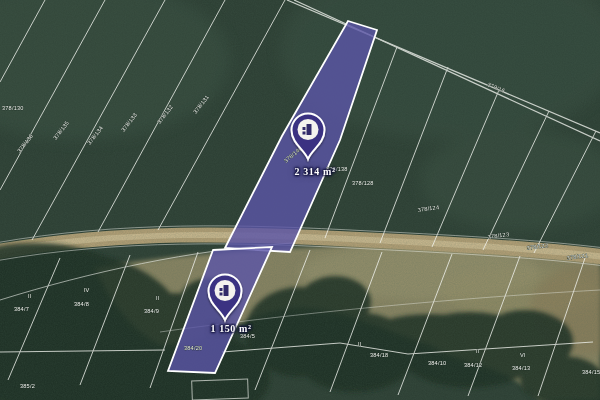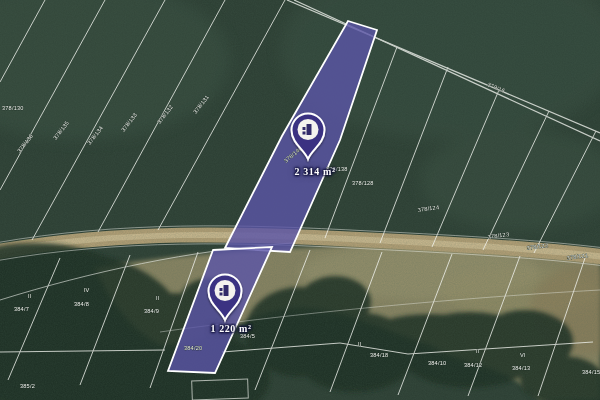--- a/index.html
+++ b/index.html
@@ -171,14 +171,14 @@
     <circle cx="0" cy="-0.5" r="10.5" fill="#f4f2ee"></circle>
     <g fill="#332c6b">
       <rect x="-1.5" y="-6" width="5" height="11" rx="0.5"></rect>
       <rect x="-5.5" y="-3" width="3" height="3"></rect>
       <rect x="-5.5" y="1.5" width="3" height="3"></rect>
     </g>
   </g>
 </svg>
 
 <div class="area-label" style="left:315px;top:166px;">2 314 m²</div>
-<div class="area-label" style="left:231px;top:323px;">1 220 m²</div>
+<div class="area-label" style="left:231px;top:323px;">1 150 m²</div>
 </div>
 
 </body></html>

